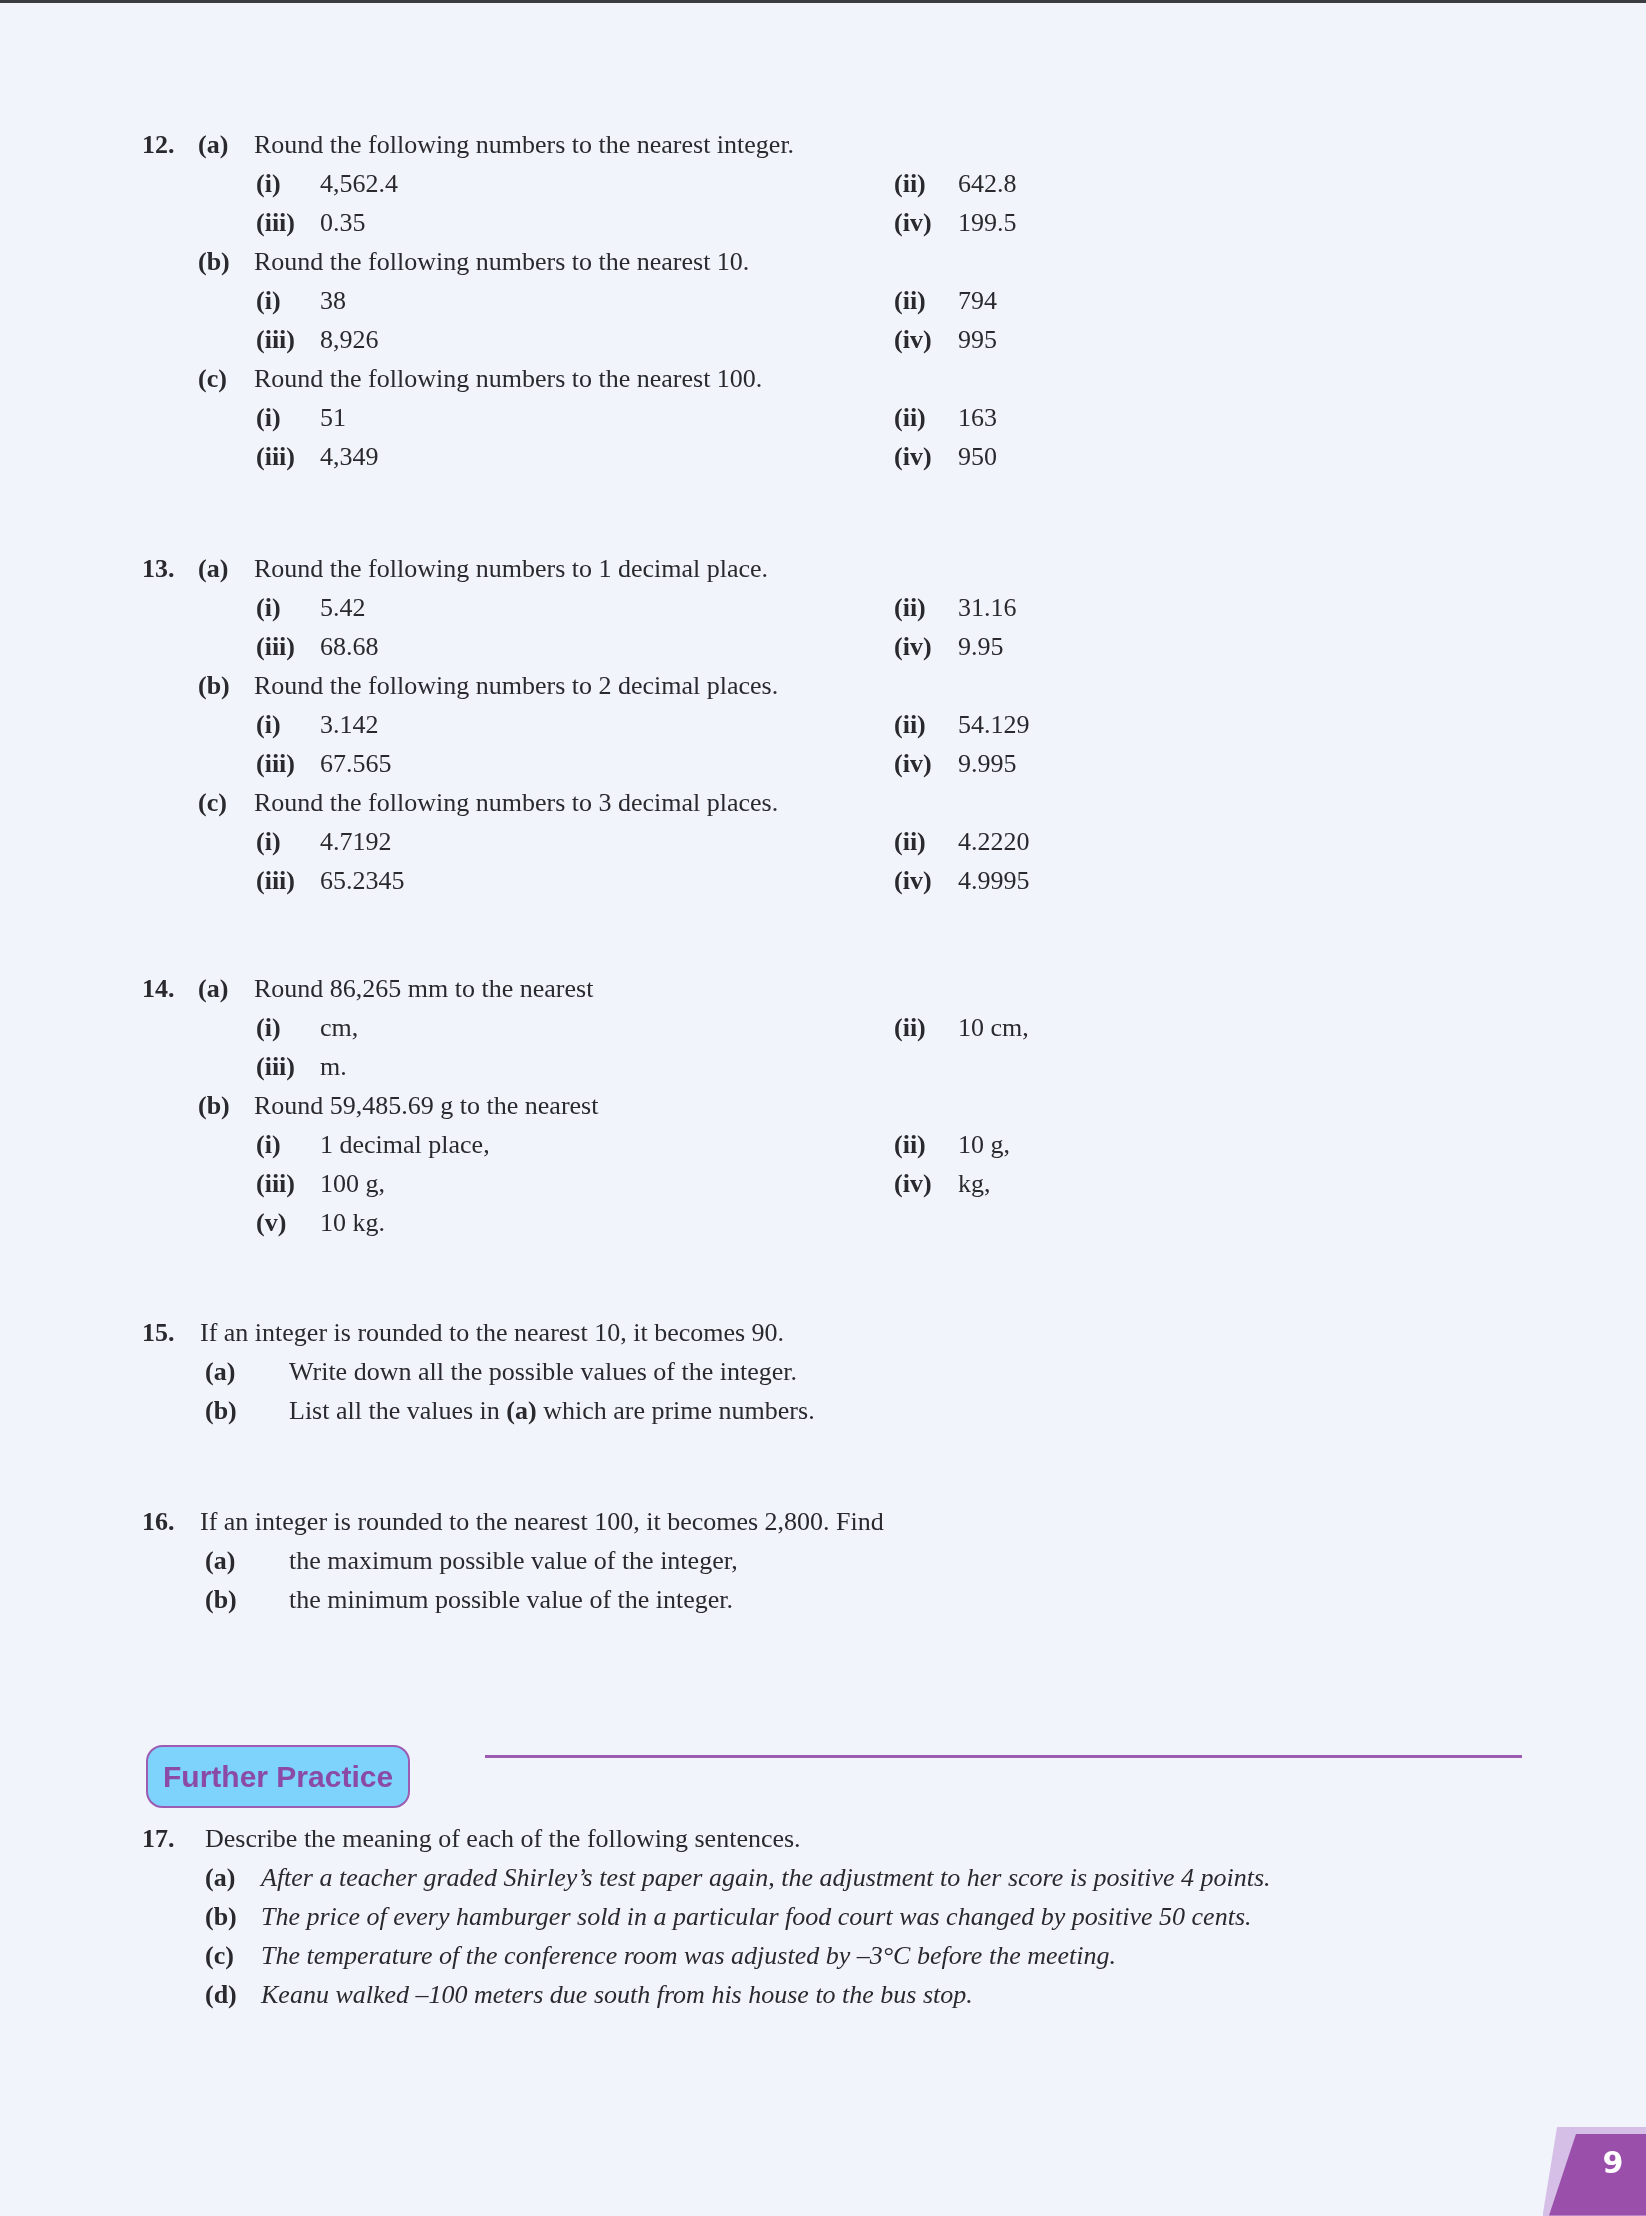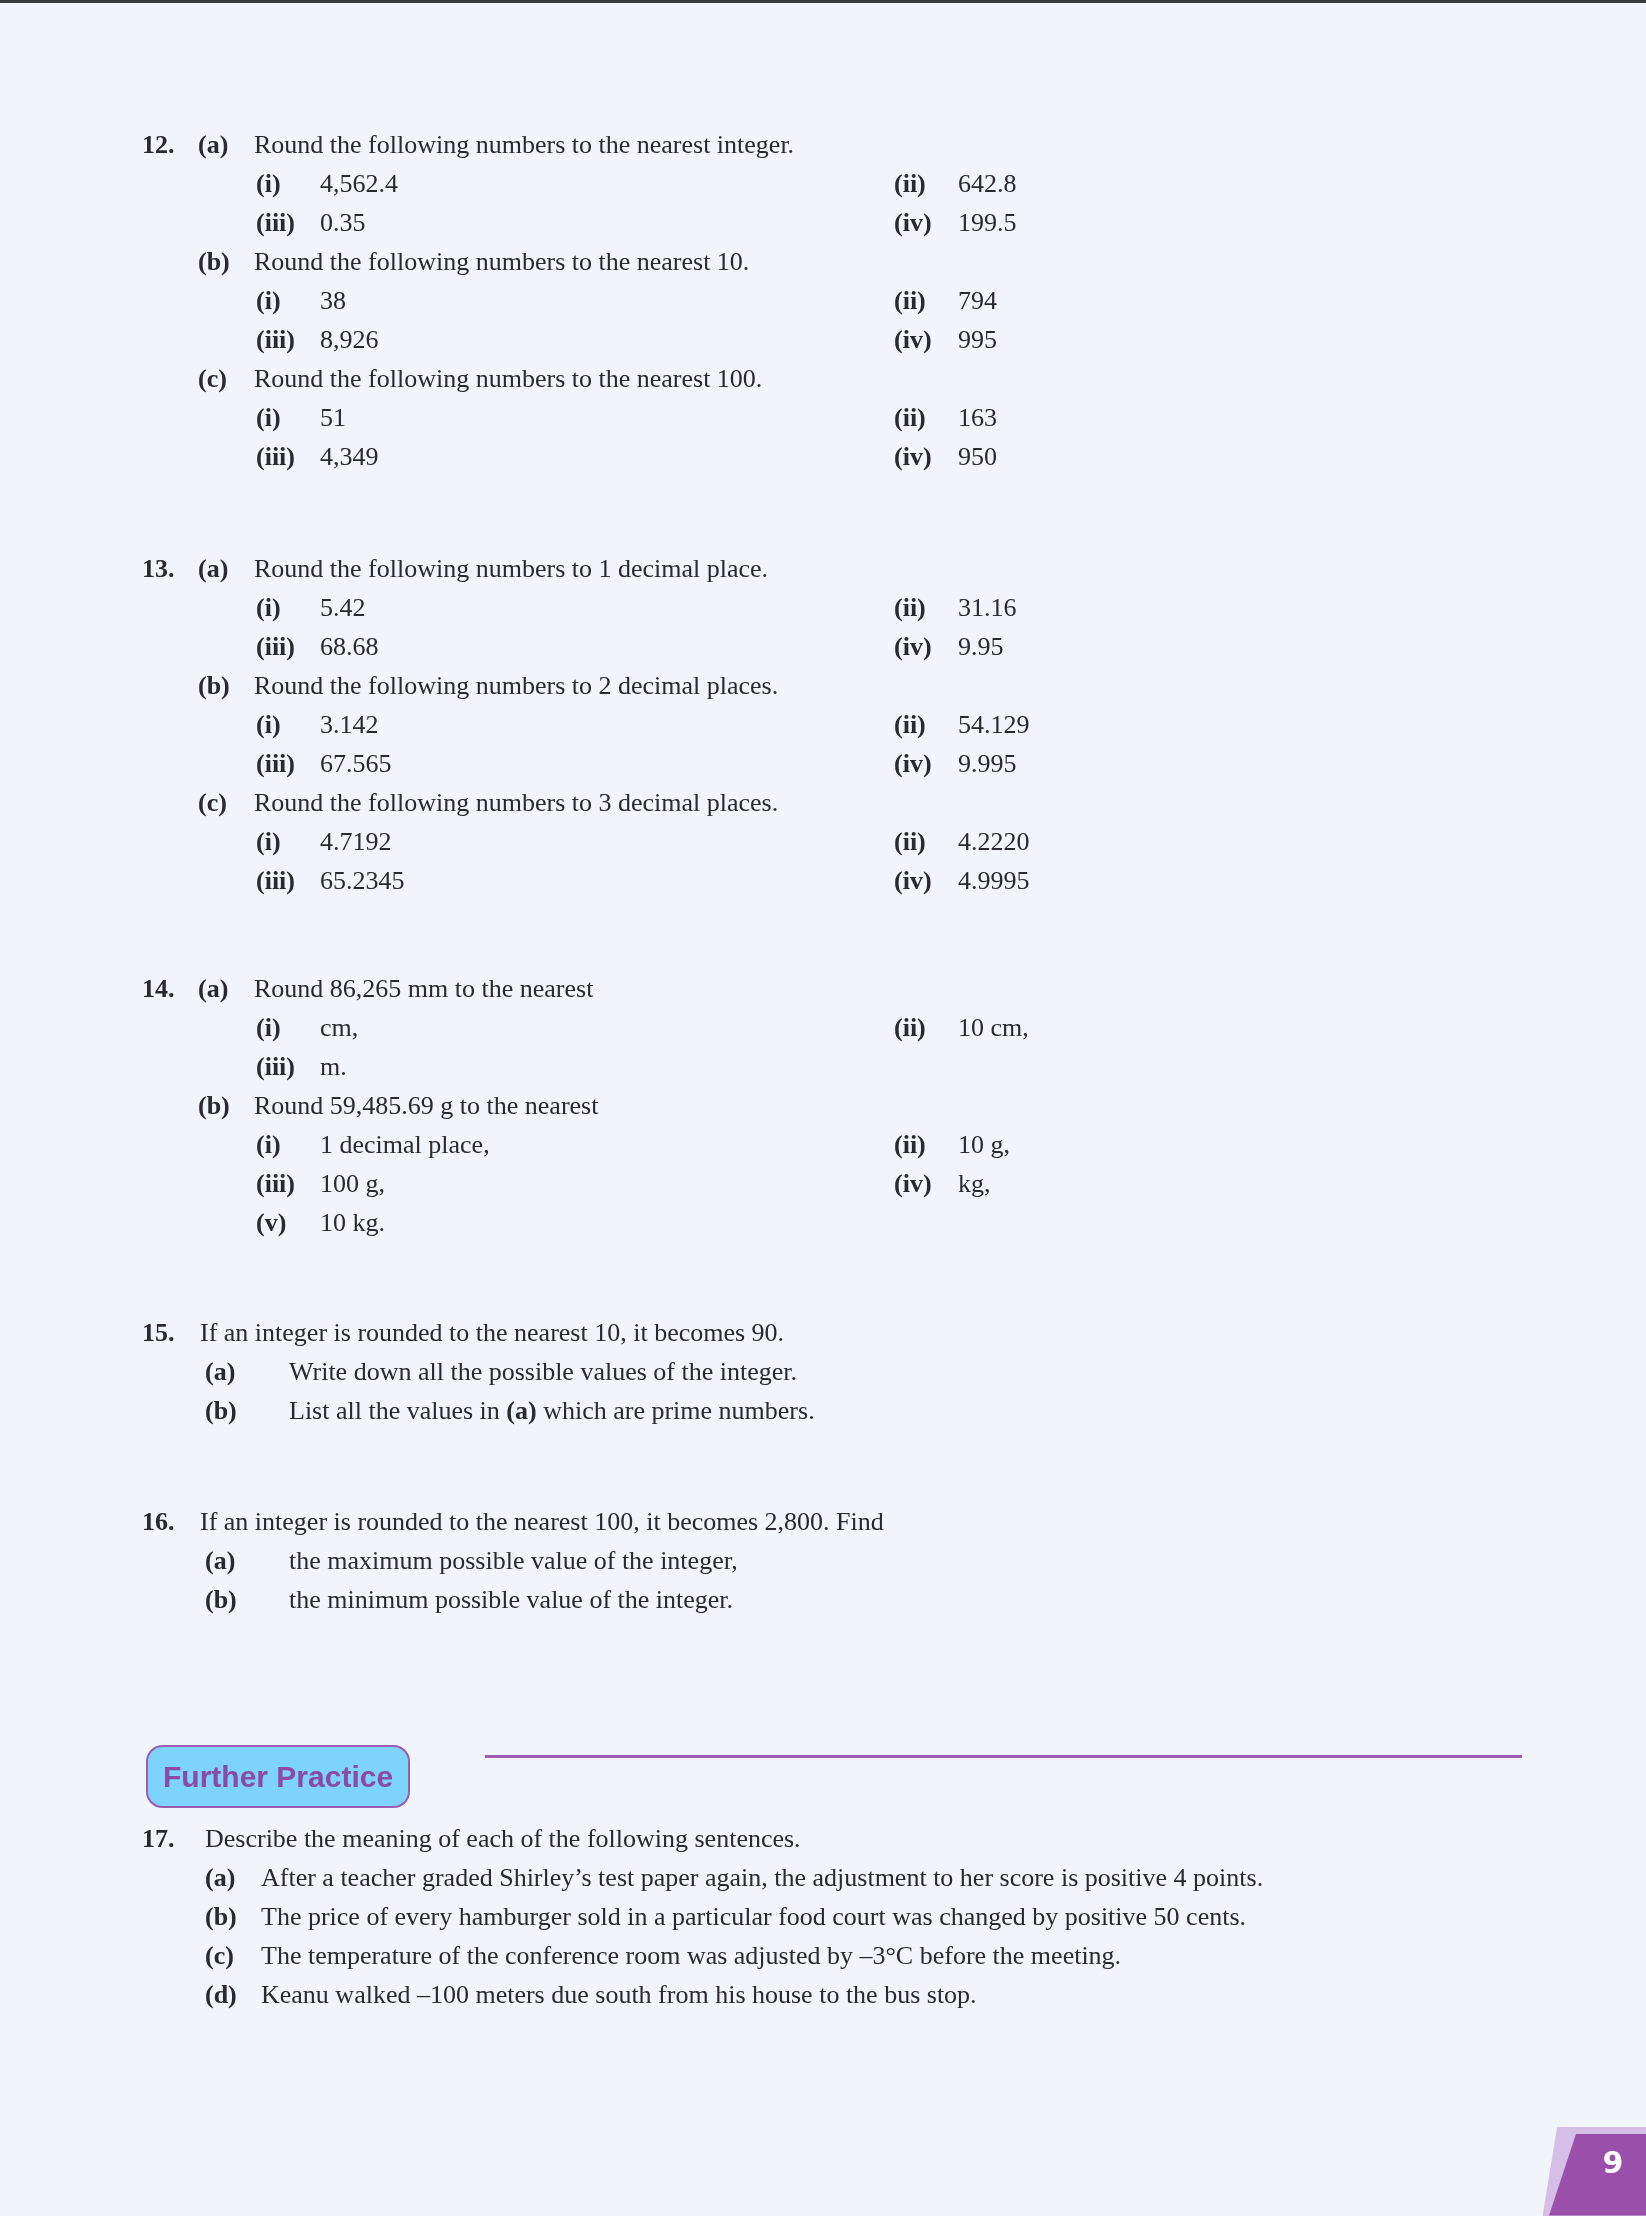--- a/index.html
+++ b/index.html
@@ -15,21 +15,21 @@
     .row { position: relative; height: 39px; white-space: nowrap; }
     .num { position: absolute; left: 0; font-weight: bold; }
     .part { position: absolute; left: 56px; font-weight: bold; }
     .text { position: absolute; left: 112px; }
     .sub-l { position: absolute; left: 114px; }
     .sub-r { position: absolute; left: 752px; }
     .lbl { font-weight: bold; display: inline-block; width: 64px; }
     .q-simple .part { left: 63px; }
     .q-simple .text2 { position: absolute; left: 115px; margin-left: 32px; }
     .q17 .part { left: 63px; }
-    .q17 .text2 { position: absolute; left: 119px; }
+    .q17 .text2 { position: absolute; left: 119px; font-style: italic; }
     b.inline { font-weight: bold; }
 
     .fp-wrap { position: absolute; left: 146px; top: 1725px; width: 1376px; height: 66px; }
     .fp-box {
       position: absolute; left: 0; top: 0; height: 59px; padding: 0 15px;
       border: 2.5px solid #9b5cb2; border-radius: 16.5px; background: #7dd3fc;
       display: flex; align-items: center;
       font-family: Liberation Sans, sans-serif; font-weight: bold; font-size: 30px; color: #8a4aa5; margin-top: 20px;
     }
     .fp-line { position: absolute; left: 339px; top: 30px; right: 0; height: 2.5px; background: #9b5cb2; }

